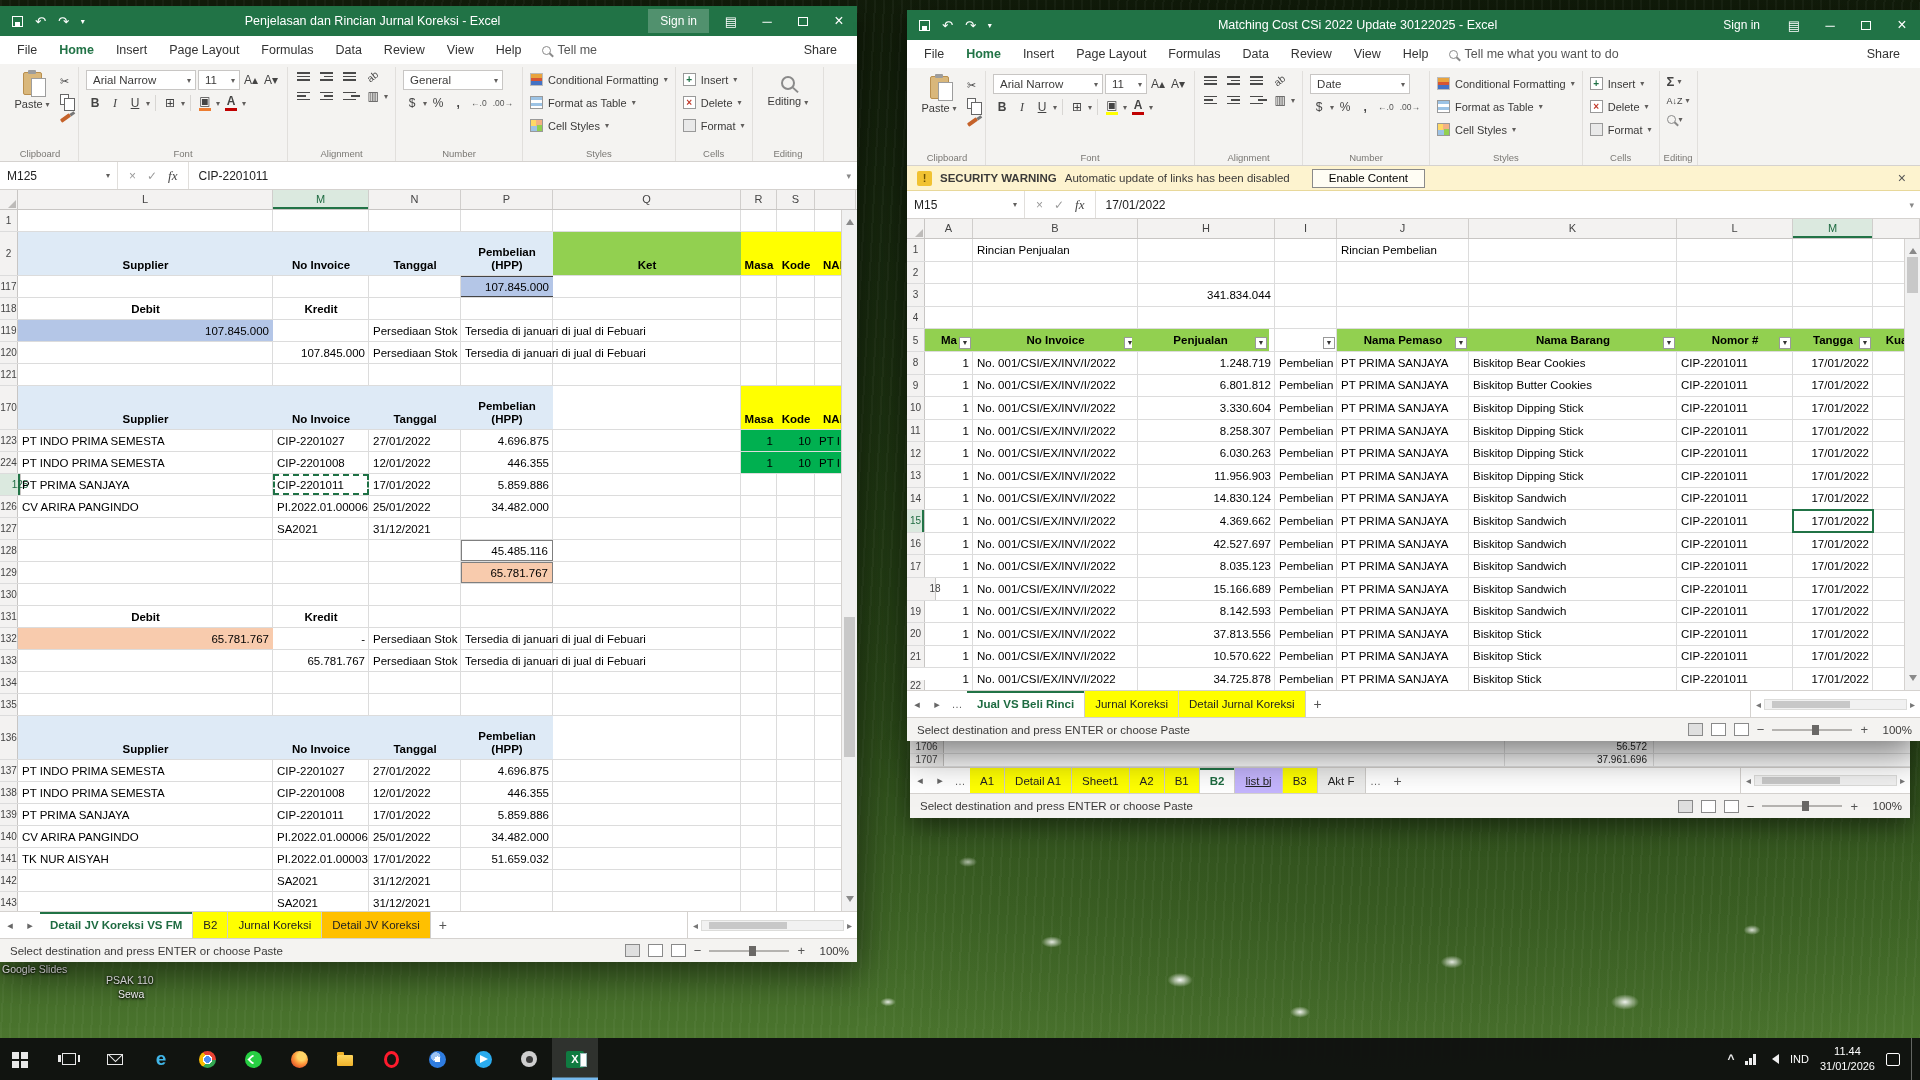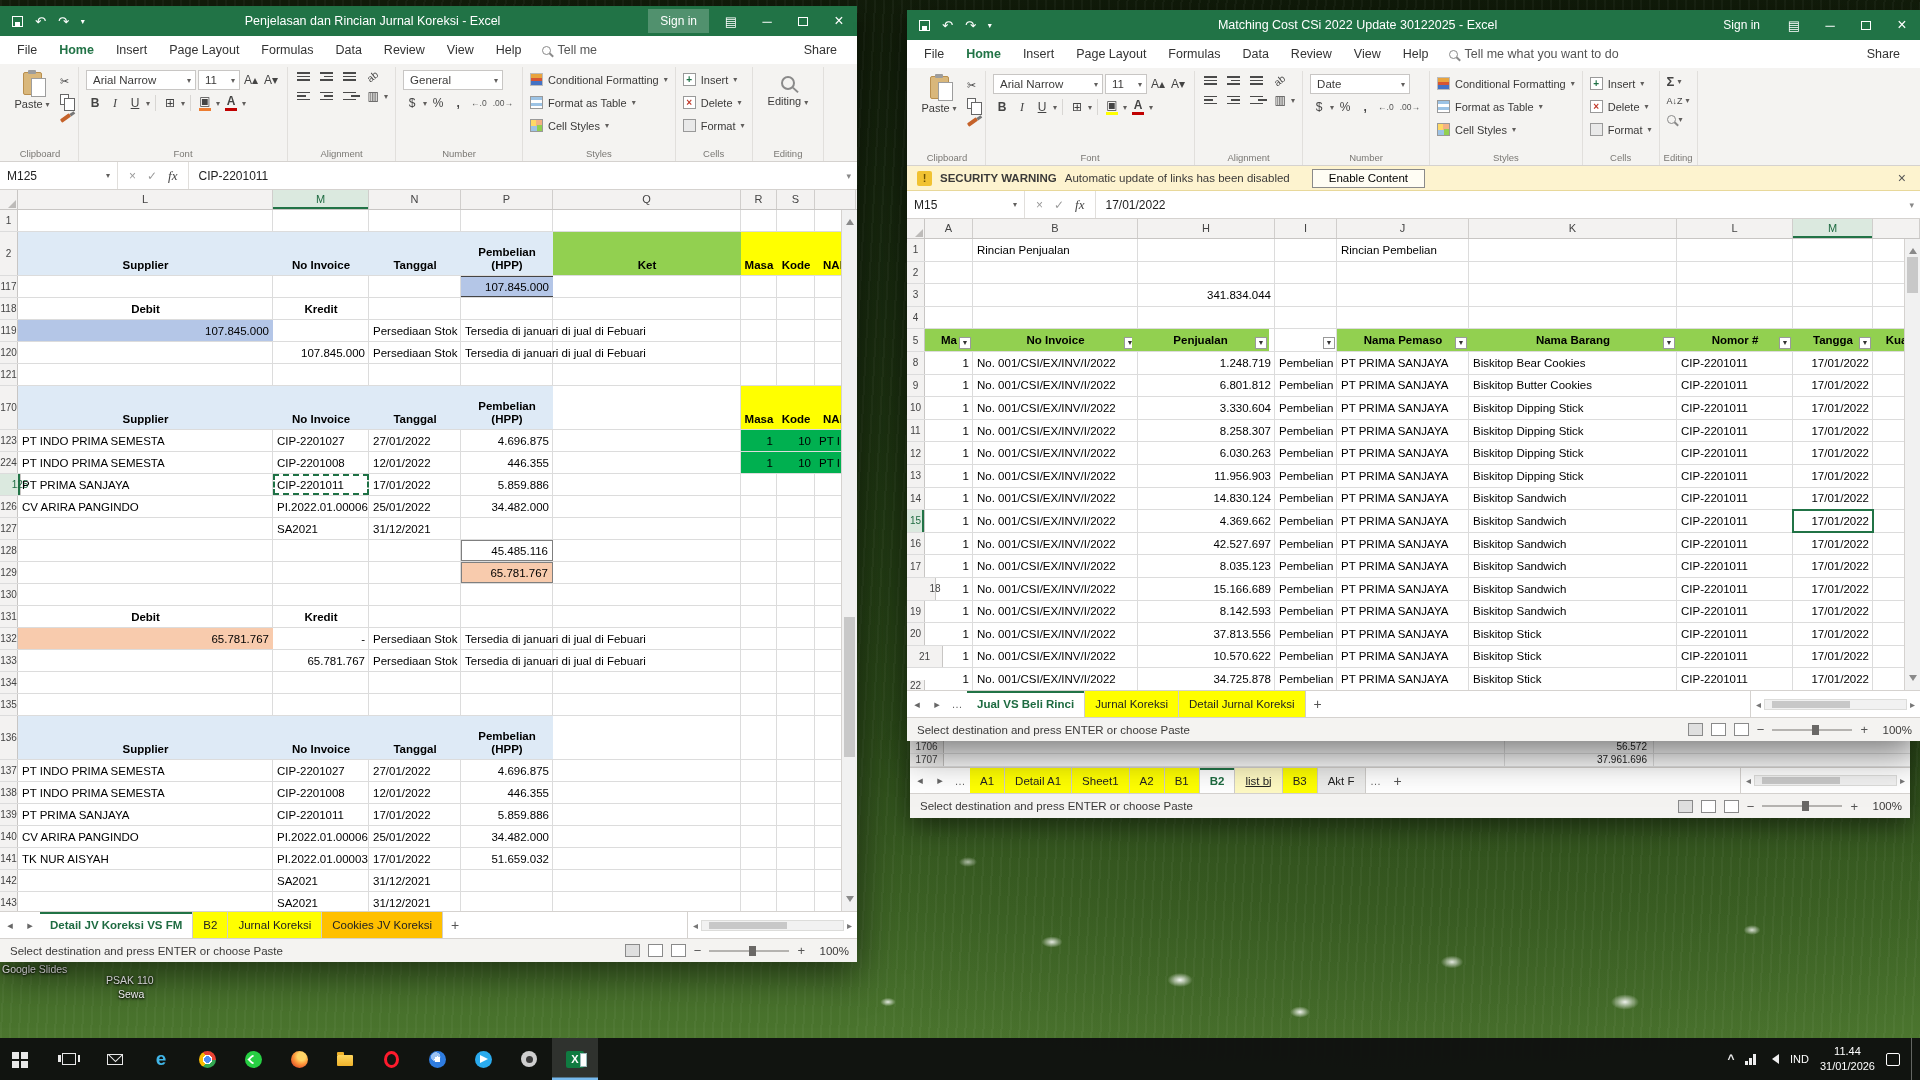--- a/index.html
+++ b/index.html
@@ -639,21 +639,21 @@
         </div>
       </div>
 
     <div class="tabbar">
       <span class="tnav">◂</span>
       <span class="tnav">▸</span>
       <div class="tabs" id="tabs-left">
           <span class="stab active">Detail JV Koreksi VS FM</span>
           <span class="stab" style="background: rgb(255, 255, 0);">B2</span>
           <span class="stab" style="background: rgb(255, 255, 0);">Jurnal Koreksi</span>
-          <span class="stab" style="background: rgb(255, 192, 0);">Cookies JV Koreksi</span>
+          <span class="stab" style="background: rgb(255, 192, 0);">Detail JV Koreksi</span>
         </div>
       <span class="addsheet">+</span>
       <div class="tab-hscroll">
         <span class="hs-arr">◂</span>
         <div class="hs-track">
             <div class="hs-thumb"></div>
           </div>
         <span class="hs-arr">▸</span>
       </div>
     </div>
@@ -689,21 +689,21 @@
       <span class="tnav">◂</span>
       <span class="tnav">▸</span>
       <span class="tnav">…</span>
       <div class="tabs" id="tabs-back">
           <span class="stab" style="background: rgb(255, 255, 0);">A1</span>
           <span class="stab" style="background: rgb(255, 255, 0);">Detail A1</span>
           <span class="stab" style="background: rgb(255, 255, 0);">Sheet1</span>
           <span class="stab" style="background: rgb(255, 255, 0);">A2</span>
           <span class="stab" style="background: rgb(255, 255, 0);">B1</span>
           <span class="stab active">B2</span>
-          <span class="stab" style="background: #fef9c3; text-decoration: underline;">list bj</span>
+          <span class="stab" style="background: #c4b5fd; text-decoration: underline;">list bj</span>
           <span class="stab" style="background: rgb(255, 255, 0);">B3</span>
           <span class="stab">Akt F</span>
         </div>
       <span class="tnav">…</span>
       <span class="addsheet">+</span>
       <div class="tab-hscroll">
         <span class="hs-arr">◂</span>
         <div class="hs-track">
             <div class="hs-thumb"></div>
           </div>
@@ -1147,21 +1147,21 @@
             <div class="cell num" style="left: 18px; width: 48px;">1</div>
             <div class="cell" style="left: 66px; width: 165px;">No. 001/CSI/EX/INV/I/2022</div>
             <div class="cell num" style="left: 231px; width: 137px;">37.813.556</div>
             <div class="cell" style="left: 368px; width: 62px;">Pembelian</div>
             <div class="cell" style="left: 430px; width: 132px;">PT PRIMA SANJAYA</div>
             <div class="cell" style="left: 562px; width: 208px;">Biskitop Stick</div>
             <div class="cell" style="left: 770px; width: 116px;">CIP-2201011</div>
             <div class="cell num" style="left: 886px; width: 80px;">17/01/2022</div>
           </div>
           <div class="grow" style="height: 22.6px;">
-            <div class="row-hdr" style="width: 36px;">21</div>
+            <div class="row-hdr" style="width: 18px;">21</div>
             <div class="cell num" style="left: 18px; width: 48px;">1</div>
             <div class="cell" style="left: 66px; width: 165px;">No. 001/CSI/EX/INV/I/2022</div>
             <div class="cell num" style="left: 231px; width: 137px;">10.570.622</div>
             <div class="cell" style="left: 368px; width: 62px;">Pembelian</div>
             <div class="cell" style="left: 430px; width: 132px;">PT PRIMA SANJAYA</div>
             <div class="cell" style="left: 562px; width: 208px;">Biskitop Stick</div>
             <div class="cell" style="left: 770px; width: 116px;">CIP-2201011</div>
             <div class="cell num" style="left: 886px; width: 80px;">17/01/2022</div>
           </div>
           <div class="grow" style="height: 22.6px;">

